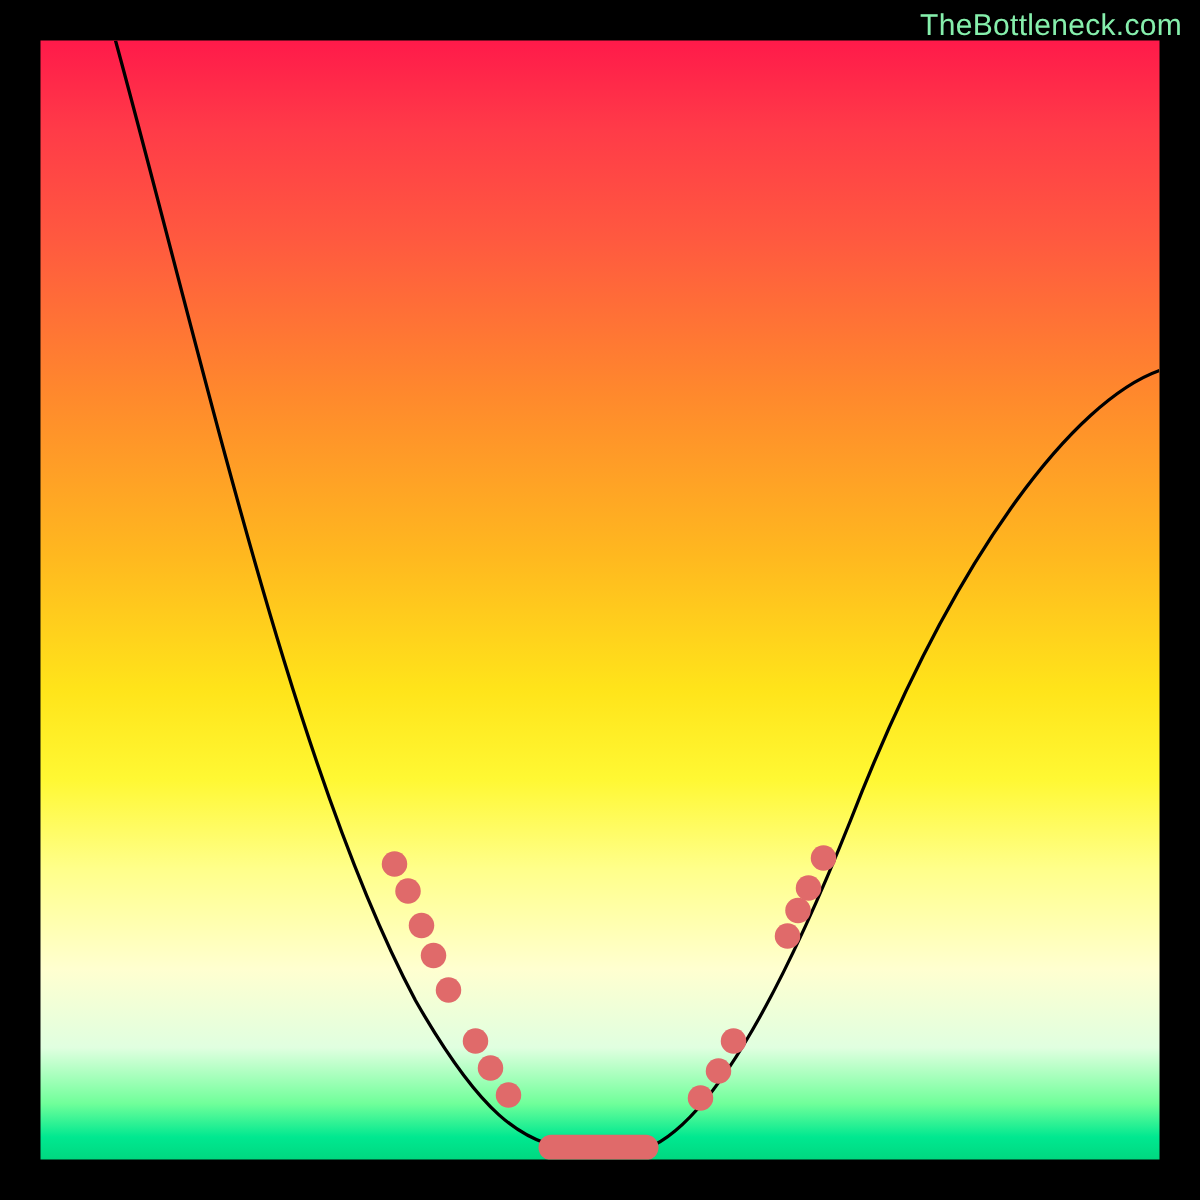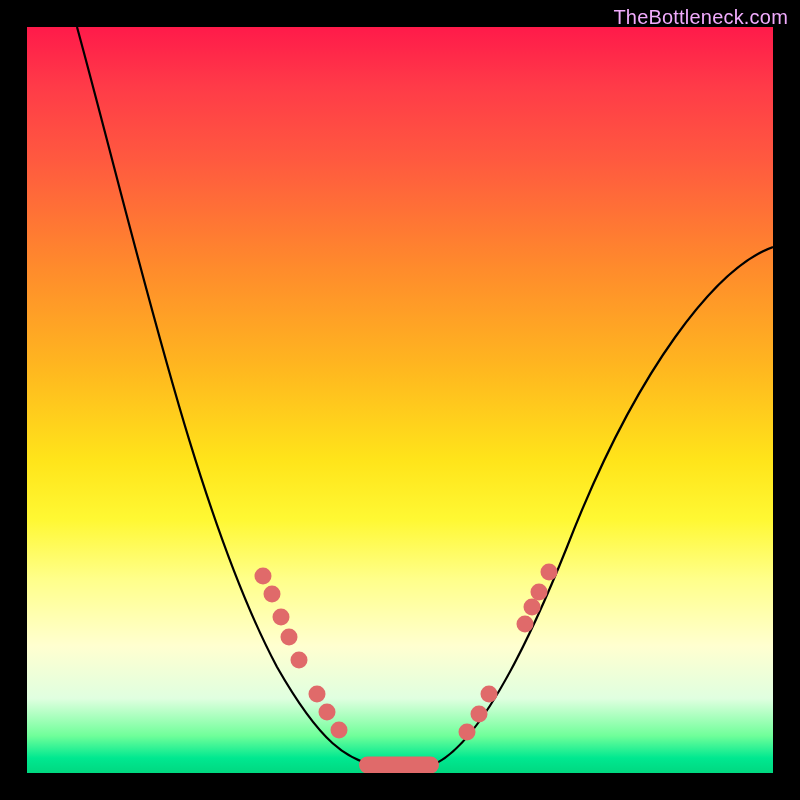--- a/index.html
+++ b/index.html
@@ -8,21 +8,21 @@
     height: 800px;
     background: #000;
     position: relative;
     font-family: Arial, sans-serif;
     overflow: hidden;
   }
   .watermark {
     position: absolute;
     top: 6px;
     right: 12px;
-    color: #f0abfc;
+    color: #86efac;
     font-size: 20px;
     font-weight: 500;
     z-index: 5;
     letter-spacing: 0.2px;
   }
   .plot-area {
     position: absolute;
     left: 27px;
     top: 27px;
     width: 746px;

